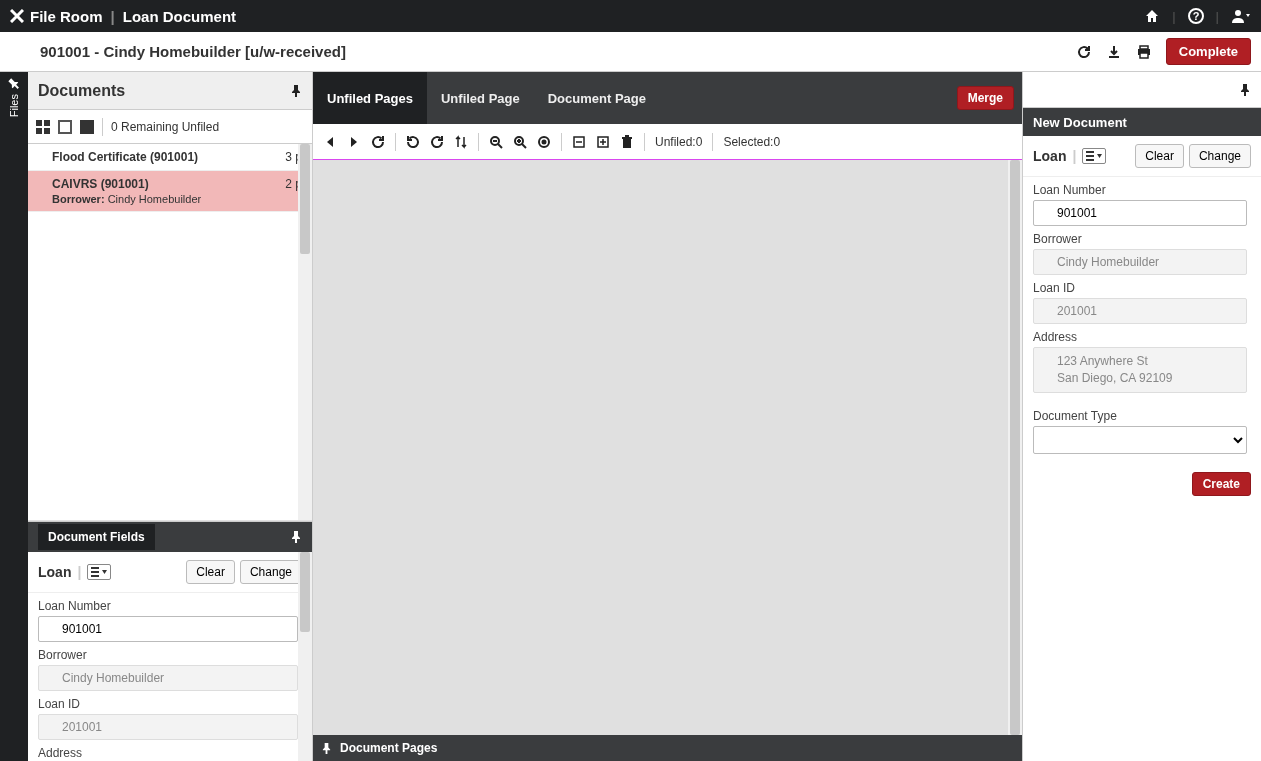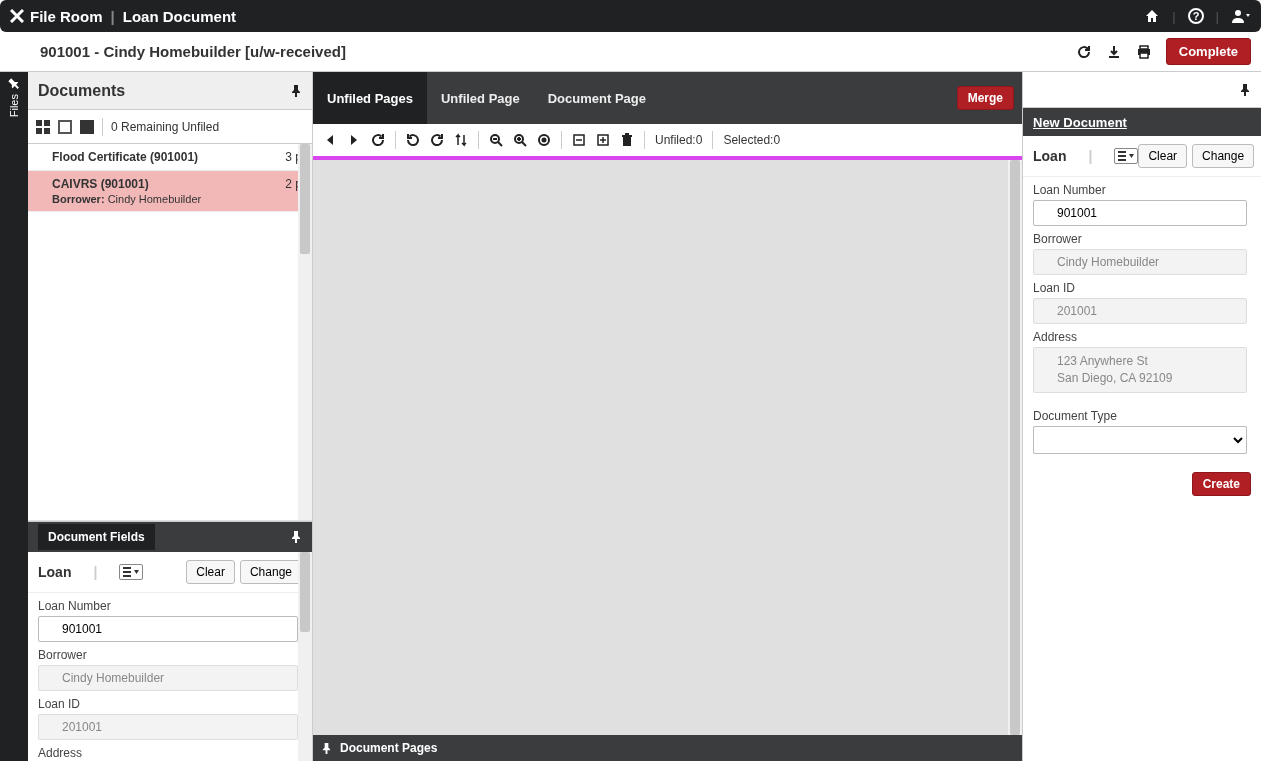--- a/index.html
+++ b/index.html
@@ -1,19 +1,19 @@
 <!DOCTYPE html>
 <html><head>
 <meta charset="utf-8">
 <style>
 *{box-sizing:border-box;margin:0;padding:0;font-family:Arial,Helvetica,sans-serif;}
 html,body{height:100%;width:100%;overflow:hidden;background:#fff;color:#333;font-size:13px;}
 svg{display:block;}
 
-.topbar{height:32px;background:#1f2123;color:#fff;display:flex;align-items:center;padding:0 10px;justify-content:space-between;border-radius:6px;}
+.topbar{height:32px;background:#1f2123;color:#fff;display:flex;align-items:center;padding:0 10px;justify-content:space-between;}
 .topbar-left{display:flex;align-items:center;gap:6px;font-weight:bold;font-size:15px;}
 .topbar-sep{color:#888;margin:0 2px;}
 .topbar-right{display:flex;align-items:center;gap:12px;}
 .topbar-right .sep{color:#555;}
 .icon-btn{cursor:pointer;display:inline-flex;align-items:center;}
 
 .subheader{height:40px;border-bottom:1px solid #ccc;display:flex;align-items:center;justify-content:space-between;padding:0 10px 0 40px;background:#fff;}
 .subheader-title{font-weight:bold;font-size:15px;}
 .subheader-actions{display:flex;align-items:center;gap:14px;}
 .btn-red{background:#b01f24;color:#fff;border:1px solid #8f171c;padding:5px 12px;border-radius:3px;font-weight:bold;cursor:pointer;font-size:13px;}
@@ -44,46 +44,46 @@
 .doc-list-scroll::before{content:"";position:absolute;left:2px;right:2px;top:0;height:110px;background:#c8c8c8;border-radius:2px;}
 
 .fields-panel{border-top:1px solid #ccc;display:flex;flex-direction:column;}
 .fields-header{background:#3a3c3e;color:#fff;height:30px;display:flex;align-items:center;justify-content:space-between;padding:0 10px;}
 .fields-header .tab{background:#1f2123;padding:6px 10px;font-size:12px;font-weight:bold;}
 .fields-body{overflow:hidden;position:relative;}
 .fields-scroll{position:absolute;right:0;top:0;bottom:0;width:14px;background:#f0f0f0;}
 .fields-scroll::before{content:"";position:absolute;left:2px;right:2px;top:0;height:80px;background:#c8c8c8;border-radius:2px;}
 
 .loan-row{display:flex;align-items:center;justify-content:space-between;padding:8px 10px;border-bottom:1px solid #eee;}
-.loan-row .left{display:flex;align-items:center;gap:22px;font-weight:bold;font-size:14px;}
+.loan-row .left{display:flex;align-items:center;gap:6px;font-weight:bold;font-size:14px;}
 .btn-grey{background:#f7f7f7;border:1px solid #bbb;padding:4px 9px;border-radius:3px;font-size:12px;cursor:pointer;}
 .list-icon{display:inline-flex;align-items:center;border:1px solid #888;border-radius:2px;padding:1px 2px;}
 
 .form-pad{padding:6px 14px 6px 10px;}
 .field{margin-bottom:6px;}
 .field label{display:block;font-size:12px;margin-bottom:3px;color:#444;}
 .field input,.field .readonly,.field select{width:100%;padding:5px 23px;border:1px solid #bbb;border-radius:2px;font-size:12px;background:#fff;}
 .field .readonly{background:#f3f3f3;color:#888;border-color:#ddd;min-height:26px;}
 .field select{height:28px;}
 
 .col-center{flex:1;display:flex;flex-direction:column;border-right:1px solid #ccc;min-width:0;}
 .tabs-bar{background:#3a3c3e;height:52px;display:flex;align-items:center;justify-content:space-between;padding-right:8px;}
 .tabs{display:flex;height:100%;}
 .tab-item{padding:0 14px;display:flex;align-items:center;color:#eee;font-size:13px;cursor:pointer;font-weight:bold;}
 .tab-item.active{background:#1f2123;color:#fff;}
-.viewer-toolbar{height:36px;border-bottom:4px solid #d946ef;display:flex;align-items:center;padding:0 10px;gap:10px;font-size:12px;}
+.viewer-toolbar{height:36px;border-bottom:1px solid #d946ef;display:flex;align-items:center;padding:0 10px;gap:10px;font-size:12px;}
 .viewer-toolbar .vsep{background:#ccc;}
 .viewer{flex:1;background:#e0e0e0;position:relative;}
 .viewer-scroll{position:absolute;right:0;top:0;bottom:0;width:14px;background:#f0f0f0;}
 .viewer-scroll::before{content:"";position:absolute;left:2px;right:2px;top:0;bottom:0;background:#c8c8c8;border-radius:2px;}
 .bottom-bar{height:26px;background:#3a3c3e;color:#fff;display:flex;align-items:center;padding:0 8px;gap:8px;font-size:12px;font-weight:bold;}
 
 .col-right{width:238px;display:flex;flex-direction:column;}
 .right-pin{height:36px;border-bottom:1px solid #ccc;display:flex;align-items:center;justify-content:flex-end;padding:0 10px;}
-.right-header{background:#3a3c3e;color:#fff;height:28px;display:flex;align-items:center;padding:0 10px;font-size:13px;font-weight:bold;text-decoration:underline;}
+.right-header{background:#3a3c3e;color:#fff;height:28px;display:flex;align-items:center;padding:0 10px;font-size:13px;font-weight:bold;}
 .right-body{flex:1;overflow:auto;}
 .right-actions{display:flex;justify-content:flex-end;padding:6px 10px;}
 
 </style>
 </head>
 <body>
 
 <div class="topbar">
   <div class="topbar-left">
     <span class="icon-btn">

